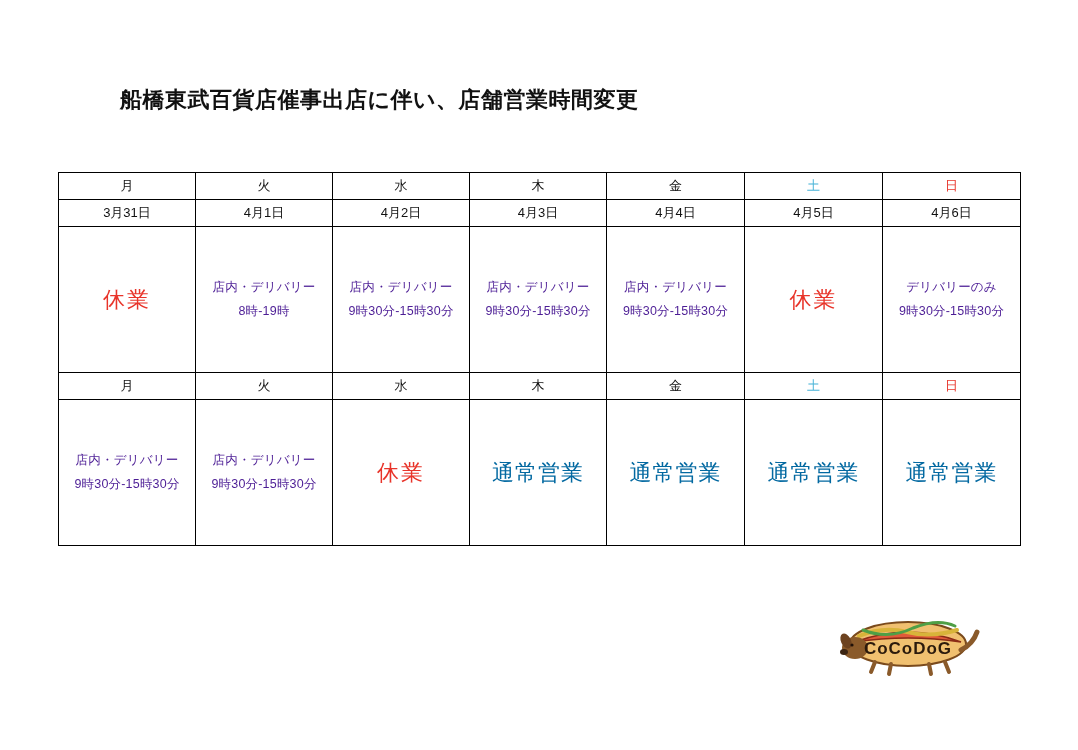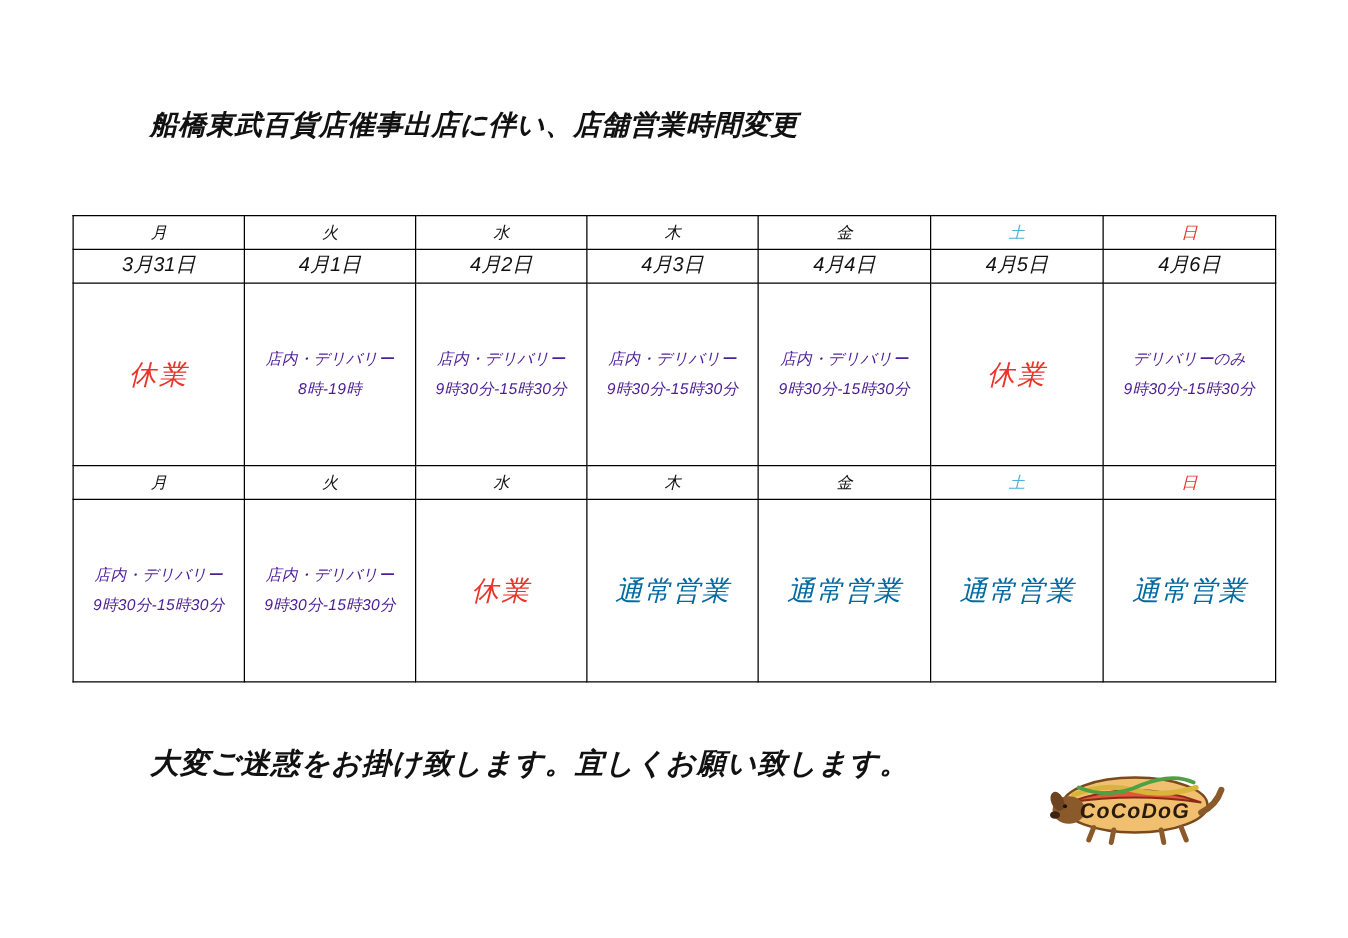--- a/index.html
+++ b/index.html
@@ -14,21 +14,20 @@
     color: #111111;
     overflow: hidden;
     position: relative;
   }
 
   .page {
     position: relative;
     width: 1076px;
     height: 750px;
     box-sizing: border-box;
-    font-style: italic;
   }
 
   .title {
     position: absolute;
     left: 120px;
     top: 85px;
     font-size: 22px;
     font-weight: bold;
     letter-spacing: 0.5px;
     color: #111111;
@@ -52,21 +51,21 @@
   }
 
   .dow-row td {
     height: 26px;
     font-size: 13px;
     line-height: 26px;
   }
 
   .date-row td {
     height: 26px;
-    font-size: 16px;
+    font-size: 13px;
     line-height: 26px;
   }
 
   .body-row td {
     height: 145px;
     font-size: 13px;
     line-height: 1.9;
   }
 
   .sat { color: #4ab4d8; }
@@ -224,21 +223,20 @@
         <td>
           <span class="normal">通常営業</span>
         </td>
         <td>
           <span class="normal">通常営業</span>
         </td>
       </tr>
     </tbody>
   </table>
 
-  <div class="footnote">大変ご迷惑をお掛け致します。宜しくお願い致します。</div>
 
   <div class="logo">
     <svg width="150" height="70" viewBox="0 0 150 70" xmlns="http://www.w3.org/2000/svg">
 
       <ellipse cx="75" cy="36" rx="58" ry="22" fill="#f0c070" stroke="#7a4a1c" stroke-width="2"></ellipse>
       <path d="M22 34 Q75 14 128 34 Q75 26 22 34 Z" fill="#e05a3a" stroke="#8a2b16" stroke-width="1.5"></path>
       <path d="M26 28 Q50 18 74 24 Q98 30 124 22" fill="none" stroke="#d8b43a" stroke-width="4" stroke-linecap="round"></path>
       <path d="M30 22 Q55 32 80 20 Q105 10 122 18" fill="none" stroke="#4f9f46" stroke-width="3" stroke-linecap="round"></path>
 
       <ellipse cx="22" cy="40" rx="13" ry="11" fill="#8a5a2a"></ellipse>

